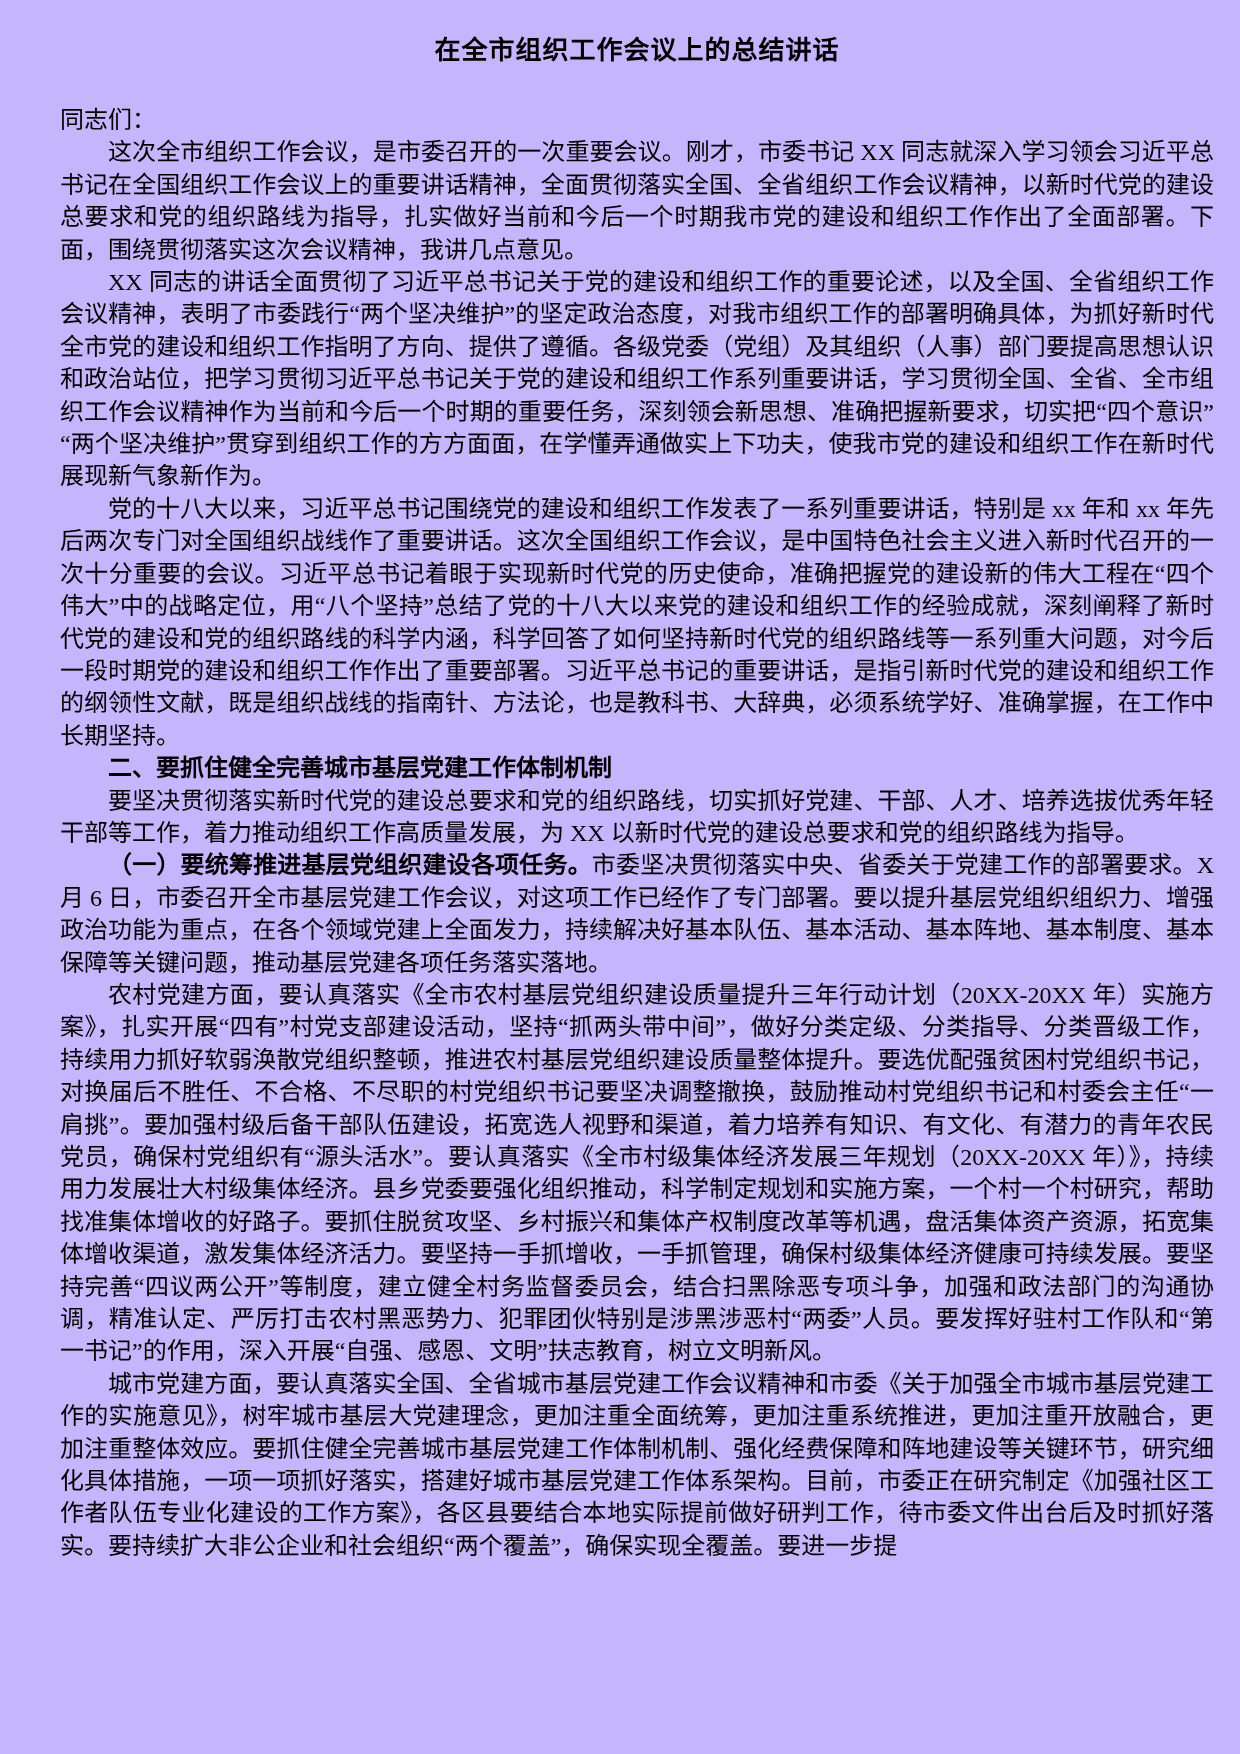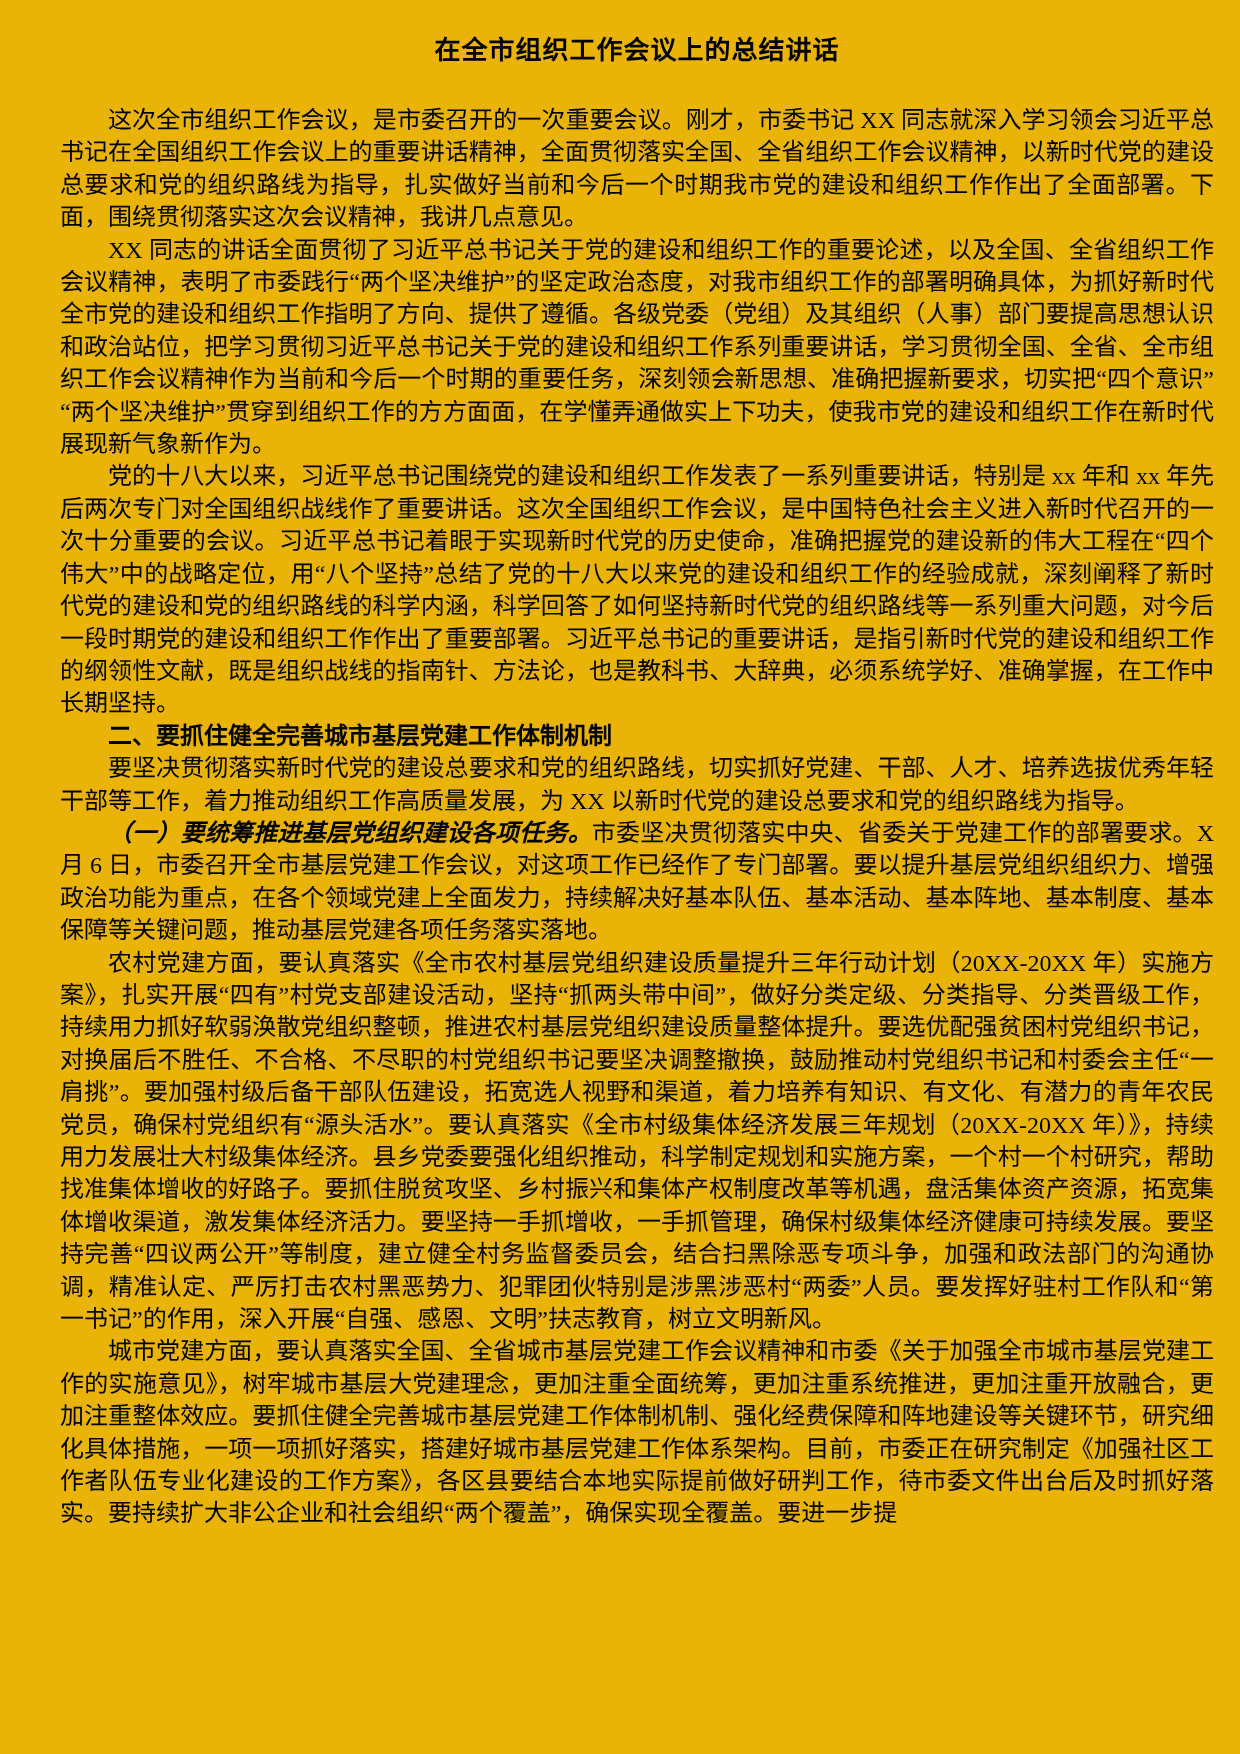--- a/index.html
+++ b/index.html
@@ -7,21 +7,21 @@
     padding: 0;
     background: #ffffff;
   }
   .page {
     position: relative;
     width: 1240px;
     height: 1754px;
     box-sizing: border-box;
     margin: 0 auto;
     padding: 26px 26px 0 60px;
-    background: #eab308;
+    background: #c4b5fd;
     color: #000000;
     overflow: hidden;
   }
   .doc-title {
     font-family: "Liberation Sans", "DejaVu Sans", sans-serif;
     font-weight: bold;
     font-size: 26px;
     line-height: 36px;
     text-align: center;
     margin: 6px 0 36px 0;
@@ -40,30 +40,30 @@
   .doc-body p.salutation {
     text-indent: 0;
   }
   .doc-body p.section-heading {
     font-family: "Liberation Sans", "DejaVu Sans", sans-serif;
     font-weight: bold;
   }
   .doc-body .bold-lead {
     font-family: "Liberation Sans", "DejaVu Sans", sans-serif;
     font-weight: bold;
-    font-style: italic;
   }
 </style>
 </head>
 <body>
 
 <div class="page">
   <h1 class="doc-title">在全市组织工作会议上的总结讲话</h1>
 
   <div class="doc-body">
+    <p class="salutation">同志们：</p>
 
     <p class="para">这次全市组织工作会议，是市委召开的一次重要会议。刚才，市委书记 XX 同志就深入学习领会习近平总书记在全国组织工作会议上的重要讲话精神，全面贯彻落实全国、全省组织工作会议精神，以新时代党的建设总要求和党的组织路线为指导，扎实做好当前和今后一个时期我市党的建设和组织工作作出了全面部署。下面，围绕贯彻落实这次会议精神，我讲几点意见。</p>
 
 
     <p class="para">XX 同志的讲话全面贯彻了习近平总书记关于党的建设和组织工作的重要论述，以及全国、全省组织工作会议精神，表明了市委践行“两个坚决维护”的坚定政治态度，对我市组织工作的部署明确具体，为抓好新时代全市党的建设和组织工作指明了方向、提供了遵循。各级党委（党组）及其组织（人事）部门要提高思想认识和政治站位，把学习贯彻习近平总书记关于党的建设和组织工作系列重要讲话，学习贯彻全国、全省、全市组织工作会议精神作为当前和今后一个时期的重要任务，深刻领会新思想、准确把握新要求，切实把“四个意识”“两个坚决维护”贯穿到组织工作的方方面面，在学懂弄通做实上下功夫，使我市党的建设和组织工作在新时代展现新气象新作为。</p>
 
     <p class="para">党的十八大以来，习近平总书记围绕党的建设和组织工作发表了一系列重要讲话，特别是 xx 年和 xx 年先后两次专门对全国组织战线作了重要讲话。这次全国组织工作会议，是中国特色社会主义进入新时代召开的一次十分重要的会议。习近平总书记着眼于实现新时代党的历史使命，准确把握党的建设新的伟大工程在“四个伟大”中的战略定位，用“八个坚持”总结了党的十八大以来党的建设和组织工作的经验成就，深刻阐释了新时代党的建设和党的组织路线的科学内涵，科学回答了如何坚持新时代党的组织路线等一系列重大问题，对今后一段时期党的建设和组织工作作出了重要部署。习近平总书记的重要讲话，是指引新时代党的建设和组织工作的纲领性文献，既是组织战线的指南针、方法论，也是教科书、大辞典，必须系统学好、准确掌握，在工作中长期坚持。</p>
 
     <p class="section-heading">二、要抓住健全完善城市基层党建工作体制机制</p>
 

